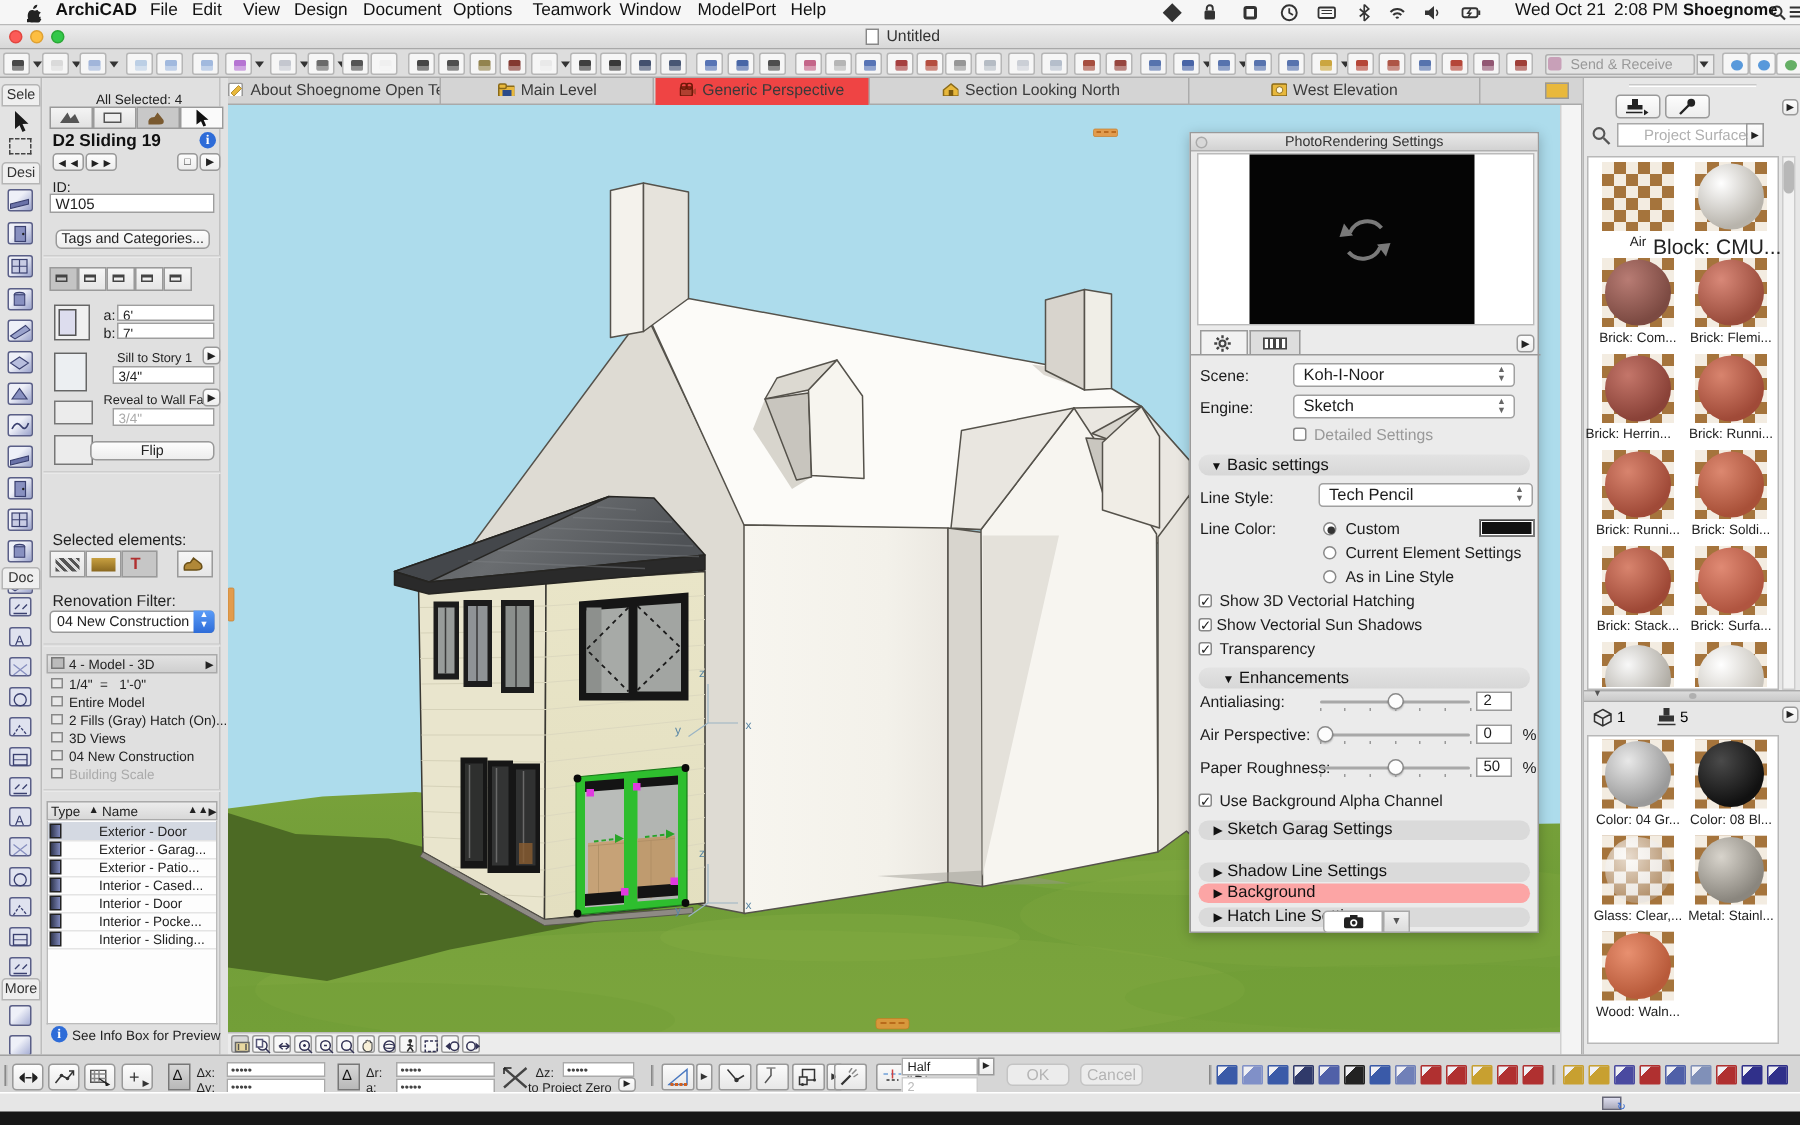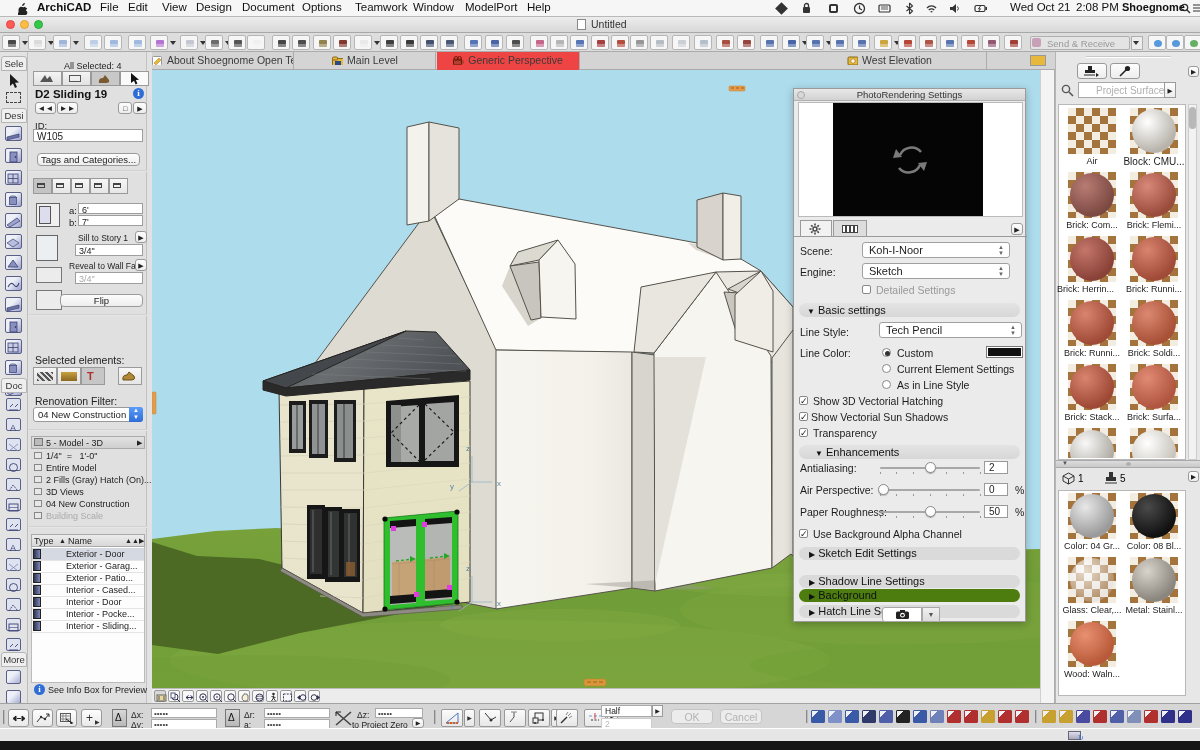--- a/index.html
+++ b/index.html
@@ -298,20 +298,24 @@
         <rect x="0.5" y="2.5" width="11" height="7" rx="1" fill="#e8b83c" stroke="#8a6a18"></rect>
         <rect x="0.5" y="1" width="5" height="3" rx="1" fill="#e8b83c" stroke="#8a6a18"></rect>
         <rect x="3" y="5" width="6" height="4" fill="#2a4a8a"></rect>
       </svg>Main Level</div>
   <div class="tab active" style="left:285px;width:143px;"><svg class="ticon" width="13" height="10">
         <rect x="0.5" y="3" width="8" height="6" rx="1" fill="#b04030" stroke="#701808"></rect>
         <path d="M9,5 L12.5,3 L12.5,9 L9,7 Z" fill="#b04030"></path>
         <circle cx="3" cy="2.5" r="2" fill="none" stroke="#701808"></circle>
         <circle cx="6.5" cy="2.5" r="2" fill="none" stroke="#701808"></circle>
       </svg>Generic Perspective</div>
+  <div class="tab" style="left:431px;width:210px;"><svg class="ticon" width="12" height="10">
+        <path d="M1,5 L6,1 L11,5 L11,9 L1,9 Z" fill="#e8b83c" stroke="#8a6a18"></path>
+        <rect x="4.5" y="5" width="3" height="4" fill="#7a5a10"></rect>
+      </svg>Section Looking North</div>
   <div class="tab" style="left:641px;width:194px;"><svg class="ticon" width="12" height="10">
         <rect x="1" y="1" width="10" height="8" rx="1" fill="#e8b83c" stroke="#8a6a18"></rect>
         <circle cx="6" cy="5" r="2.2" fill="#fff8e0" stroke="#8a6a18" stroke-width="0.6"></circle>
       </svg>West Elevation</div>
   <div class="abs" style="left:878px;top:3px;width:16px;height:11px;background:#e8b83c;border:1px solid #999;"></div>
 </div>
 
 <div id="leftcol" class="abs">
     <div class="lc-lab" style="top:4px;">Sele</div>
 <svg class="abs" style="left:8px;top:22px" width="13" height="15">
@@ -474,21 +478,21 @@
 <span class="abs" style="left:89px;top:315px;width:24px;height:18px;background:linear-gradient(#f6f6f6,#e6e6e6);border:1px solid #9a9a9a;"></span>
 <svg class="abs" style="left:93px;top:319px" width="16" height="11">
       <path d="M1,9 Q0,4 5,4 L7,1 L12,5 Q14,9 9,9 Z" fill="#b08838" stroke="#6a5018"></path>
     </svg>
 <span class="abs" style="left:6px;top:343px;font-size:10.5px;">Renovation Filter:</span>
 <span class="abs" style="left:4px;top:355px;width:110px;height:15px;background:#fff;border:1px solid #999;border-radius:3px;font-size:9.5px;line-height:14px;padding-left:4px;">04 New Construction</span>
 <span class="abs" style="left:100px;top:355px;width:14px;height:15px;background:linear-gradient(#5a9cf8,#2e6cd8);border-radius:0 3px 3px 0;color:#fff;font-size:6px;text-align:center;line-height:7px;">▲<br>▼</span>
 <span class="divider" style="top:377px;"></span>
 <span class="abs" style="left:2px;top:384px;width:114px;height:13px;background:linear-gradient(#e2e2e2,#cfcfcf);border:1px solid #aaa;"></span>
 <span class="abs" style="left:5px;top:386px;width:9px;height:8px;background:#bbb;border:1px solid #777;"></span>
-<span class="abs" style="left:17px;top:386px;font-size:9px;">5 - Model - 3D</span>
+<span class="abs" style="left:17px;top:386px;font-size:9px;">4 - Model - 3D</span>
 <span class="abs" style="left:108px;top:387px;font-size:7px;color:#222;">▶</span>
 <span class="abs" style="left:5px;top:400px;width:8px;height:7px;border:1px solid #888;background:#e8e8e8;"></span>
 <span class="abs" style="left:17px;top:399px;font-size:9px;color:#222;white-space:nowrap;">1/4"&nbsp;&nbsp;=&nbsp;&nbsp;&nbsp;1'-0"</span>
 <span class="abs" style="left:5px;top:412px;width:8px;height:7px;border:1px solid #888;background:#e8e8e8;"></span>
 <span class="abs" style="left:17px;top:411px;font-size:9px;color:#222;white-space:nowrap;">Entire Model</span>
 <span class="abs" style="left:5px;top:424px;width:8px;height:7px;border:1px solid #888;background:#e8e8e8;"></span>
 <span class="abs" style="left:17px;top:423px;font-size:9px;color:#222;white-space:nowrap;">2 Fills (Gray) Hatch (On)...</span>
 <span class="abs" style="left:5px;top:436px;width:8px;height:7px;border:1px solid #888;background:#e8e8e8;"></span>
 <span class="abs" style="left:17px;top:435px;font-size:9px;color:#222;white-space:nowrap;">3D Views</span>
 <span class="abs" style="left:5px;top:448px;width:8px;height:7px;border:1px solid #888;background:#e8e8e8;"></span>
@@ -795,21 +799,21 @@
     </svg>
 <span class="abs" style="left:22px;top:30px;width:98px;height:16px;background:#fff;border:1px solid #a8a8a8;font-size:10px;color:#b0b0b0;line-height:15px;padding-left:17px;">Project Surfaces</span>
 <span class="btn" style="left:108px;top:30px;width:12px;height:16px;font-size:6.5px;line-height:15px;border-radius:0;">▶</span>
 <span class="abs" style="left:2px;top:52px;width:128px;height:356px;background:#fff;border:1px solid #b8b8b8;"></span>
 <span class="abs" style="left:132px;top:52px;width:9px;height:356px;background:#f2f2f2;border:1px solid #ccc;"></span>
 <span class="abs" style="left:133px;top:55px;width:7px;height:22px;background:#b8b8b8;border-radius:4px;"></span>
 <span class="abs" style="left:12px;top:56px;width:48px;height:46px;background:repeating-conic-gradient(#a5743c 0 25%,#f3ece1 0 50%) 0 0/16px 16px;"></span>
 <span class="abs" style="left:1px;top:104px;width:70px;text-align:center;font-size:9px;color:#222;white-space:nowrap;">Air</span>
 <span class="abs" style="left:74px;top:56px;width:48px;height:46px;background:repeating-conic-gradient(#a5743c 0 25%,#f3ece1 0 50%) 0 0/16px 16px;"></span>
 <span class="abs" style="left:76px;top:57px;width:44px;height:44px;border-radius:50%;background:radial-gradient(circle at 35% 30%,#ffffff,#b8b4ac 70%);"></span>
-<span class="abs" style="left:63px;top:104px;width:70px;text-align:center;font-size:10px;color:#222;white-space:nowrap;">Block: CMU...</span>
+<span class="abs" style="left:46px;top:104px;width:70px;text-align:center;font-size:14px;color:#222;white-space:nowrap;">Block: CMU...</span>
 <span class="abs" style="left:12px;top:120px;width:48px;height:46px;background:repeating-conic-gradient(#a5743c 0 25%,#f3ece1 0 50%) 0 0/16px 16px;"></span>
 <span class="abs" style="left:14px;top:121px;width:44px;height:44px;border-radius:50%;background:radial-gradient(circle at 35% 30%,#b87c74,#7c4a42 70%);"></span>
 <span class="abs" style="left:1px;top:168px;width:70px;text-align:center;font-size:9px;color:#222;white-space:nowrap;">Brick: Com...</span>
 <span class="abs" style="left:74px;top:120px;width:48px;height:46px;background:repeating-conic-gradient(#a5743c 0 25%,#f3ece1 0 50%) 0 0/16px 16px;"></span>
 <span class="abs" style="left:76px;top:121px;width:44px;height:44px;border-radius:50%;background:radial-gradient(circle at 35% 30%,#d88878,#9a4c3c 70%);"></span>
 <span class="abs" style="left:63px;top:168px;width:70px;text-align:center;font-size:9px;color:#222;white-space:nowrap;">Brick: Flemi...</span>
 <span class="abs" style="left:12px;top:184px;width:48px;height:46px;background:repeating-conic-gradient(#a5743c 0 25%,#f3ece1 0 50%) 0 0/16px 16px;"></span>
 <span class="abs" style="left:14px;top:185px;width:44px;height:44px;border-radius:50%;background:radial-gradient(circle at 35% 30%,#c4766a,#8a4238 70%);"></span>
 <span class="abs" style="left:1px;top:232px;width:51px;text-align:right;font-size:9px;color:#222;white-space:nowrap;">Brick: Herrin...</span>
 <span class="abs" style="left:74px;top:184px;width:48px;height:46px;background:repeating-conic-gradient(#a5743c 0 25%,#f3ece1 0 50%) 0 0/16px 16px;"></span>
@@ -949,24 +953,24 @@
     <i style="position:absolute;left:102px;top:427px;width:1px;height:2px;background:#999;"></i>
     <i style="position:absolute;left:119px;top:427px;width:1px;height:2px;background:#999;"></i>
     <i style="position:absolute;left:136px;top:427px;width:1px;height:2px;background:#999;"></i>
     <i style="position:absolute;left:152px;top:427px;width:1px;height:2px;background:#999;"></i>
     <i style="position:absolute;left:169px;top:427px;width:1px;height:2px;background:#999;"></i>
     <i style="position:absolute;left:186px;top:427px;width:1px;height:2px;background:#999;"></i>
 <span class="valbox" style="left:190px;top:416px;">50</span>
 <span class="abs" style="left:221px;top:417px;font-size:10.5px;">%</span>
 <span class="cb" style="left:5px;top:440px;">✓</span>
 <span class="abs" style="left:19px;top:439px;font-size:10.5px;">Use Background Alpha Channel</span>
-<div class="sechdr" style="top:458px;height:13px;line-height:13px;background:#dadada;"><span style="margin-left:10px;font-size:8px;">▶</span> <span>Sketch Edit Settings</span></div>
+<div class="sechdr" style="top:458px;height:13px;line-height:13px;background:#dadada;"><span style="margin-left:10px;font-size:8px;">▶</span> <span>Sketch Garag Settings</span></div>
 <div class="sechdr" style="top:472px;height:13px;line-height:13px;background:#dadada;margin-top:44px;"><span style="margin-left:10px;font-size:8px;">▶</span> <span>Hatch Line Settings</span></div>
 <div class="sechdr" style="top:486px;height:13px;line-height:13px;background:#dadada;"><span style="margin-left:10px;font-size:8px;">▶</span> <span>Shadow Line Settings</span></div>
-<div class="sechdr" style="top:500px;height:13px;line-height:13px;background:#4d7c0f;"><span style="margin-left:10px;font-size:8px;">▶</span> <span>Background</span></div>
+<div class="sechdr" style="top:500px;height:13px;line-height:13px;background:#fca5a5;"><span style="margin-left:10px;font-size:8px;">▶</span> <span>Background</span></div>
 <span class="abs" style="left:88px;top:518px;width:40px;height:15px;background:#fff;border:1px solid #a8a8a8;border-radius:3px 0 0 3px;"></span>
 <svg class="abs" style="left:102px;top:521px" width="13" height="9">
       <rect x="0" y="1.5" width="13" height="7.5" rx="1.5" fill="#222"></rect>
       <rect x="4" y="0" width="5" height="2" fill="#222"></rect>
       <circle cx="6.5" cy="5.2" r="2.4" fill="#fff"></circle>
       <circle cx="6.5" cy="5.2" r="1.3" fill="#222"></circle>
     </svg>
 <span class="abs" style="left:128px;top:518px;width:18px;height:15px;background:linear-gradient(#f0f0f0,#dcdcdc);border:1px solid #a8a8a8;color:#555;font-size:7px;text-align:center;line-height:14px;">▼</span>
   </div>
 

